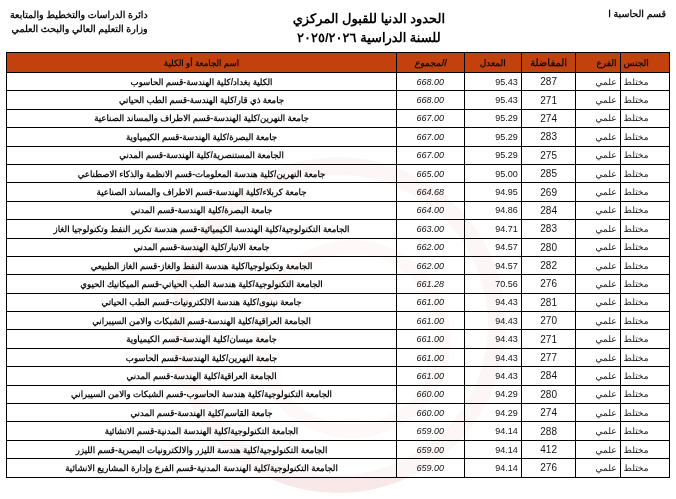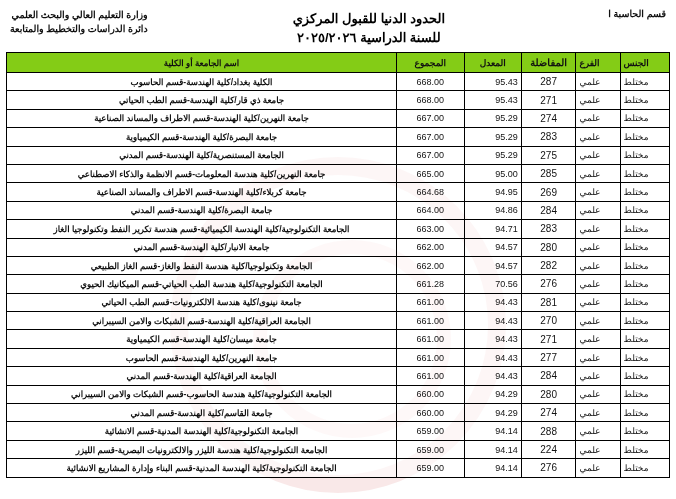--- a/index.html
+++ b/index.html
@@ -76,52 +76,52 @@
     font-size:9px;
   }
   th,td{
     border:1px solid #000;
     padding:1px 3px;
     height:18.4px;
     box-sizing:border-box;
     background:rgba(255,255,255,0.62);
   }
   thead th{
-    background:#84cc16;
+    background:#c2410c;
     font-weight:bold;
     font-size:9.5px;
     text-align:center;
     height:20px;
   }
   .c-name{width:300px;text-align:center;font-size:8.6px;font-weight:bold;}
-  .c-total{width:52px;text-align:center;font-size:9px;}
+  .c-total{width:52px;text-align:center;font-size:9px;font-style:italic;}
   .c-avg{width:44px;font-size:9px;}
   .c-comp{width:42px;text-align:center;font-size:10px;}
-  .c-branch{width:34px;text-align:left;font-size:9px;}
+  .c-branch{width:34px;text-align:right;font-size:9px;}
   .c-gender{width:38px;text-align:left;font-size:9px;}
   tbody tr td{white-space:nowrap;overflow:hidden;text-overflow:ellipsis;}
 </style>
 </head>
 <body>
 
 <div class="watermark">
   <div class="ring"></div>
 </div>
 
 <div class="header">
   <div class="hdr-left">
     <div>قسم الحاسبة ا</div>
   </div>
   <div class="hdr-center">
     <div>الحدود الدنيا للقبول المركزي</div>
     <div>للسنة الدراسية ٢٠٢٥/٢٠٢٦</div>
   </div>
   <div class="hdr-right">
+    <div>دائرة الدراسات والتخطيط والمتابعة</div>
     <div>وزارة التعليم العالي والبحث العلمي</div>
-    <div>دائرة الدراسات والتخطيط والمتابعة</div>
   </div>
 </div>
 
 <div class="table-wrap">
   <table>
     <thead>
       <tr>
         <th class="c-gender">الجنس</th>
         <th class="c-branch">الفرع</th>
         <th class="c-comp">المفاضلة</th>
@@ -287,28 +287,28 @@
           <td class="c-gender">مختلط</td>
           <td class="c-branch">علمي</td>
           <td class="c-comp">288</td>
           <td class="c-avg">94.14</td>
           <td class="c-total">659.00</td>
           <td class="c-name">الجامعة التكنولوجية/كلية الهندسة المدنية-قسم الانشائية</td>
         </tr>
         <tr>
           <td class="c-gender">مختلط</td>
           <td class="c-branch">علمي</td>
-          <td class="c-comp">224</td>
+          <td class="c-comp">412</td>
           <td class="c-avg">94.14</td>
           <td class="c-total">659.00</td>
           <td class="c-name">الجامعة التكنولوجية/كلية هندسة الليزر والالكترونيات البصرية-قسم الليزر</td>
         </tr>
         <tr>
           <td class="c-gender">مختلط</td>
           <td class="c-branch">علمي</td>
           <td class="c-comp">276</td>
           <td class="c-avg">94.14</td>
           <td class="c-total">659.00</td>
-          <td class="c-name">الجامعة التكنولوجية/كلية الهندسة المدنية-قسم البناء وإدارة المشاريع الانشائية</td>
+          <td class="c-name">الجامعة التكنولوجية/كلية الهندسة المدنية-قسم الفرع وإدارة المشاريع الانشائية</td>
         </tr>
       </tbody>
   </table>
 </div>
 
 </body></html>

